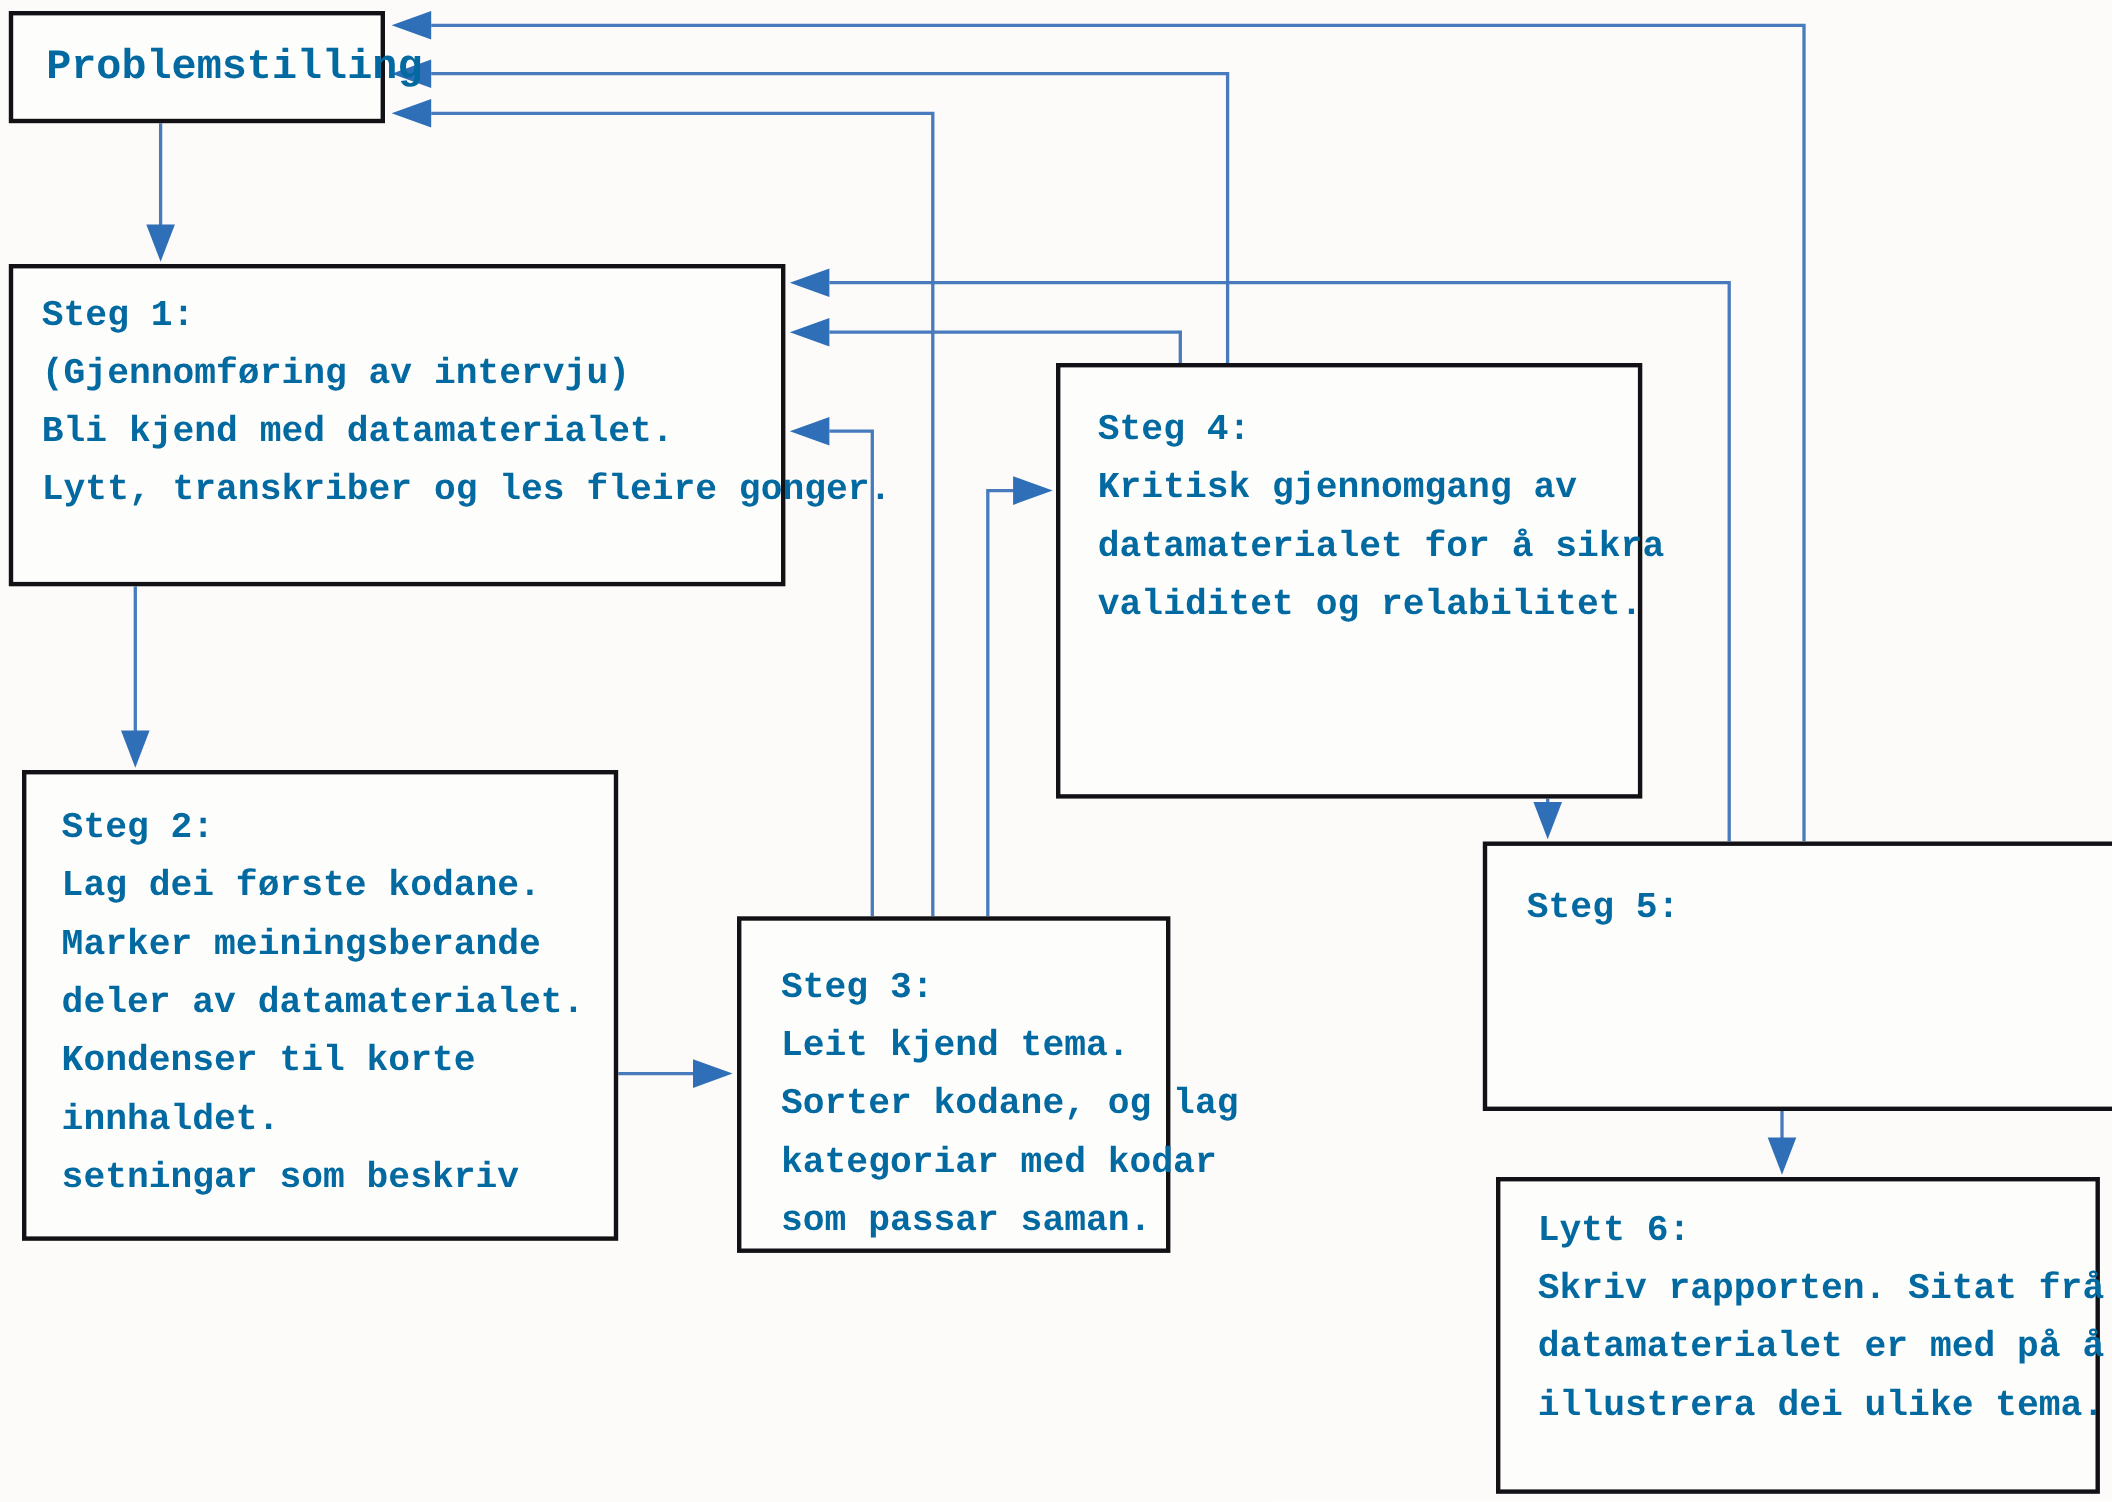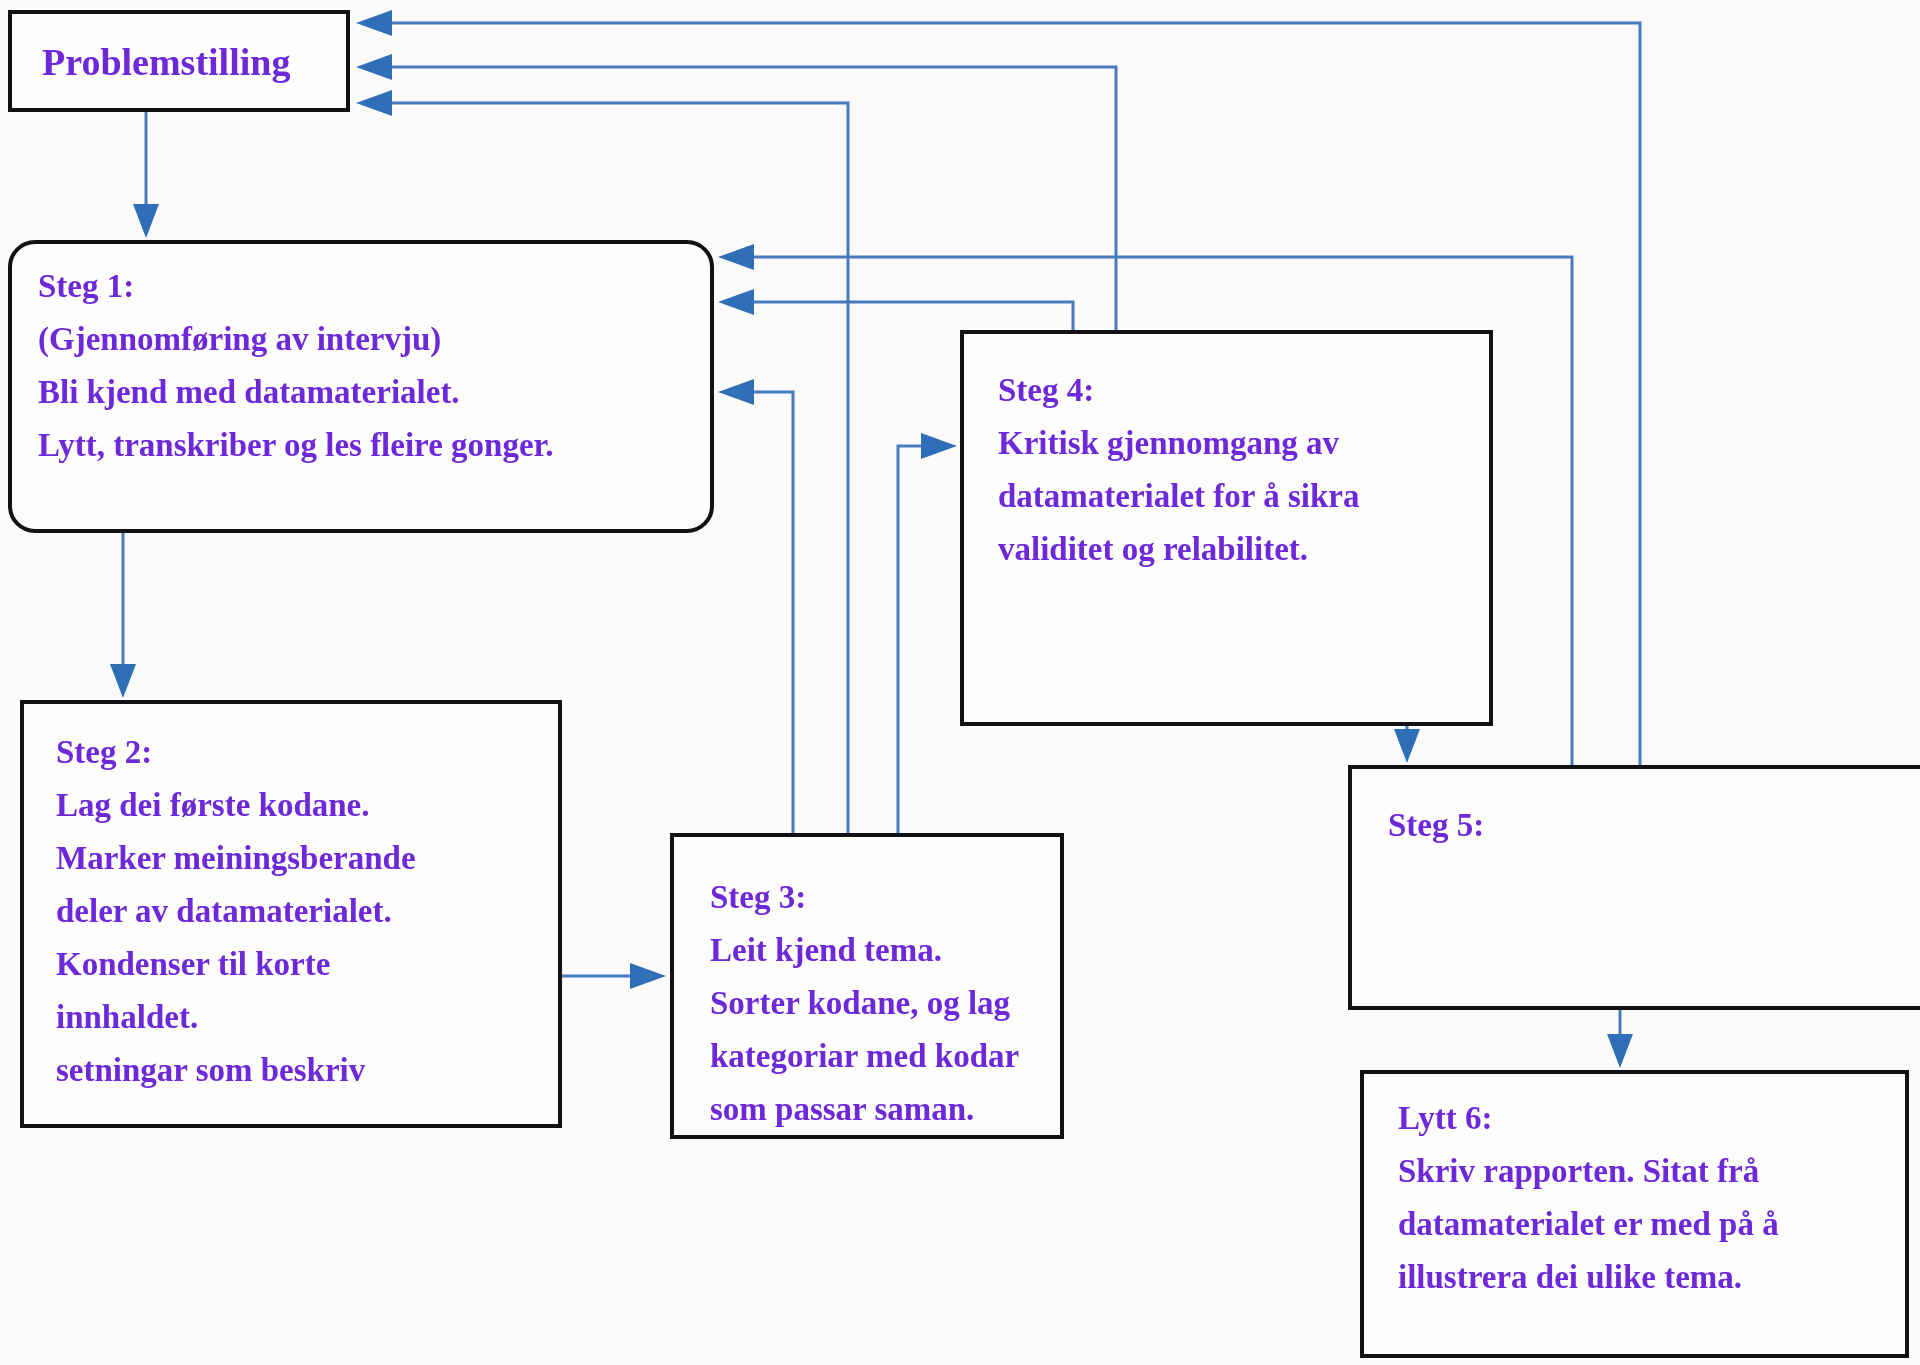--- a/index.html
+++ b/index.html
@@ -1,22 +1,22 @@
 <!DOCTYPE html>
 <html><head>
 <meta charset="utf-8">
 <style>
   html, body { margin: 0; padding: 0; background: #ffffff; }
   .canvas {
     position: relative;
     width: 1920px;
     height: 1365px;
     background: #fcfbf9;
-    font-family: Liberation Serif, serif;
-    color: #6d28d9;
+    font-family: Liberation Mono, monospace;
+    color: #0369a1;
     overflow: hidden;
   }
   .connector-layer {
     position: absolute;
     left: 0; top: 0;
     width: 1920px; height: 1365px;
   }
   .connector-layer path {
     fill: none;
     stroke: #477bbd;
@@ -108,21 +108,21 @@
     <g>
       <path d="M1640,765 L1640,23 L392,23"></path>
       <polygon points="356,23 392,10 392,36"></polygon>
     </g>
   </svg>
 
   <div class="box box-problemstilling" style="left:8px; top:10px; width:342px; height:102px; padding:26px 0 0 30px;">
     <div class="tline">Problemstilling</div>
   </div>
 
-  <div class="box" style="left:8px; top:240px; width:706px; height:293px; padding:16px 0 0 26px;border-radius:27px;">
+  <div class="box" style="left:8px; top:240px; width:706px; height:293px; padding:16px 0 0 26px;">
     <div class="tline">Steg 1:</div>
     <div class="tline">(Gjennomføring av intervju)</div>
     <div class="tline">Bli kjend med datamaterialet.</div>
     <div class="tline">Lytt, transkriber og les fleire gonger.</div>
   </div>
 
   <div class="box" style="left:20px; top:700px; width:542px; height:428px; padding:22px 0 0 32px;">
     <div class="tline">Steg 2:</div>
     <div class="tline">Lag dei første kodane.</div>
     <div class="tline">Marker meiningsberande</div>

